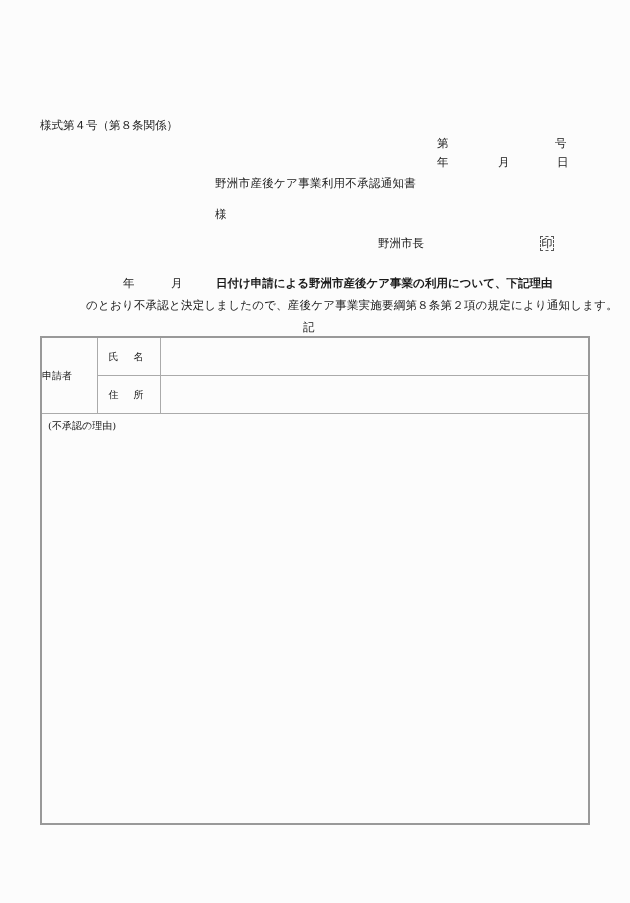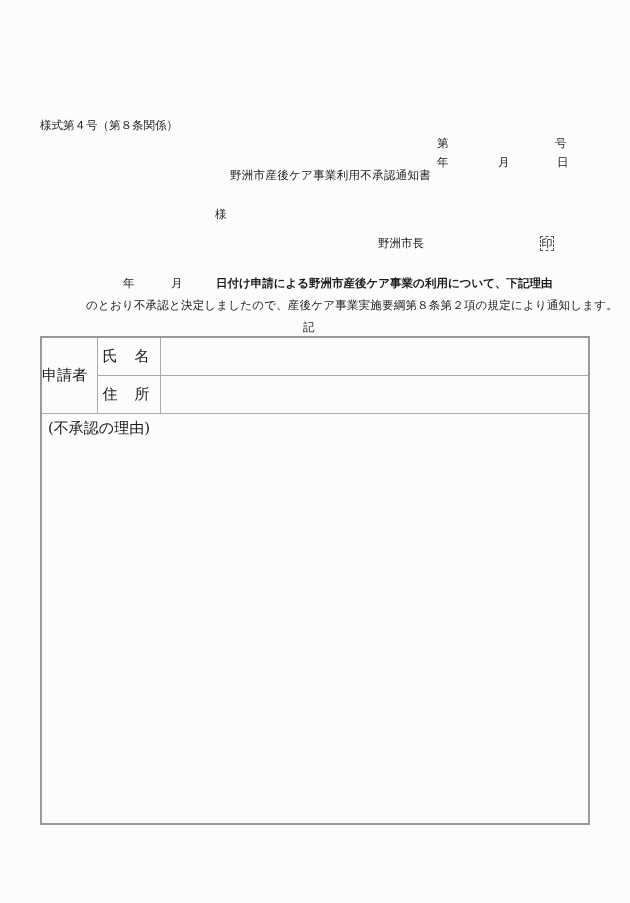--- a/index.html
+++ b/index.html
@@ -18,21 +18,21 @@
     }
     .abs { position: absolute; white-space: nowrap; line-height: 1; }
 
     .form-number { left: 40px; top: 120px; }
     .no-prefix { left: 437px; top: 138px; }
     .no-suffix { left: 555px; top: 138px; }
     .date-year { left: 437px; top: 157px; }
     .date-month { left: 498px; top: 157px; }
     .date-day { left: 557px; top: 157px; }
 
-    .doc-title { left: 215px; top: 170px; letter-spacing: 0.3px; margin-left: 15px; }
+    .doc-title { left: 215px; top: 178px; letter-spacing: 0.3px; }
     .addressee { left: 215px; top: 209px; }
     .issuer { left: 378px; top: 238px; }
     .seal {
       left: 540px; top: 236px;
       width: 14px; height: 15px;
       border: 1px dashed #555;
       font-size: 11px;
       display: flex; align-items: center; justify-content: center;
       box-sizing: border-box;
     }
@@ -48,21 +48,21 @@
       position: absolute;
       left: 40px; top: 336px;
       width: 550px;
       border-collapse: collapse;
       border: 2px solid #999;
     }
     table.main td {
       border: 1px solid #aaa;
       padding: 0;
       vertical-align: middle;
-      font-size: 15px;
+      font-size: 10px;
     }
     td.applicant { width: 55px; }
     td.label { width: 62px; height: 37px; text-align: center; letter-spacing: 6px; }
     td.value { }
     td.reason {
       height: 404px;
       vertical-align: top !important;
       padding: 5px 0 0 6px !important;
     }
   </style>

